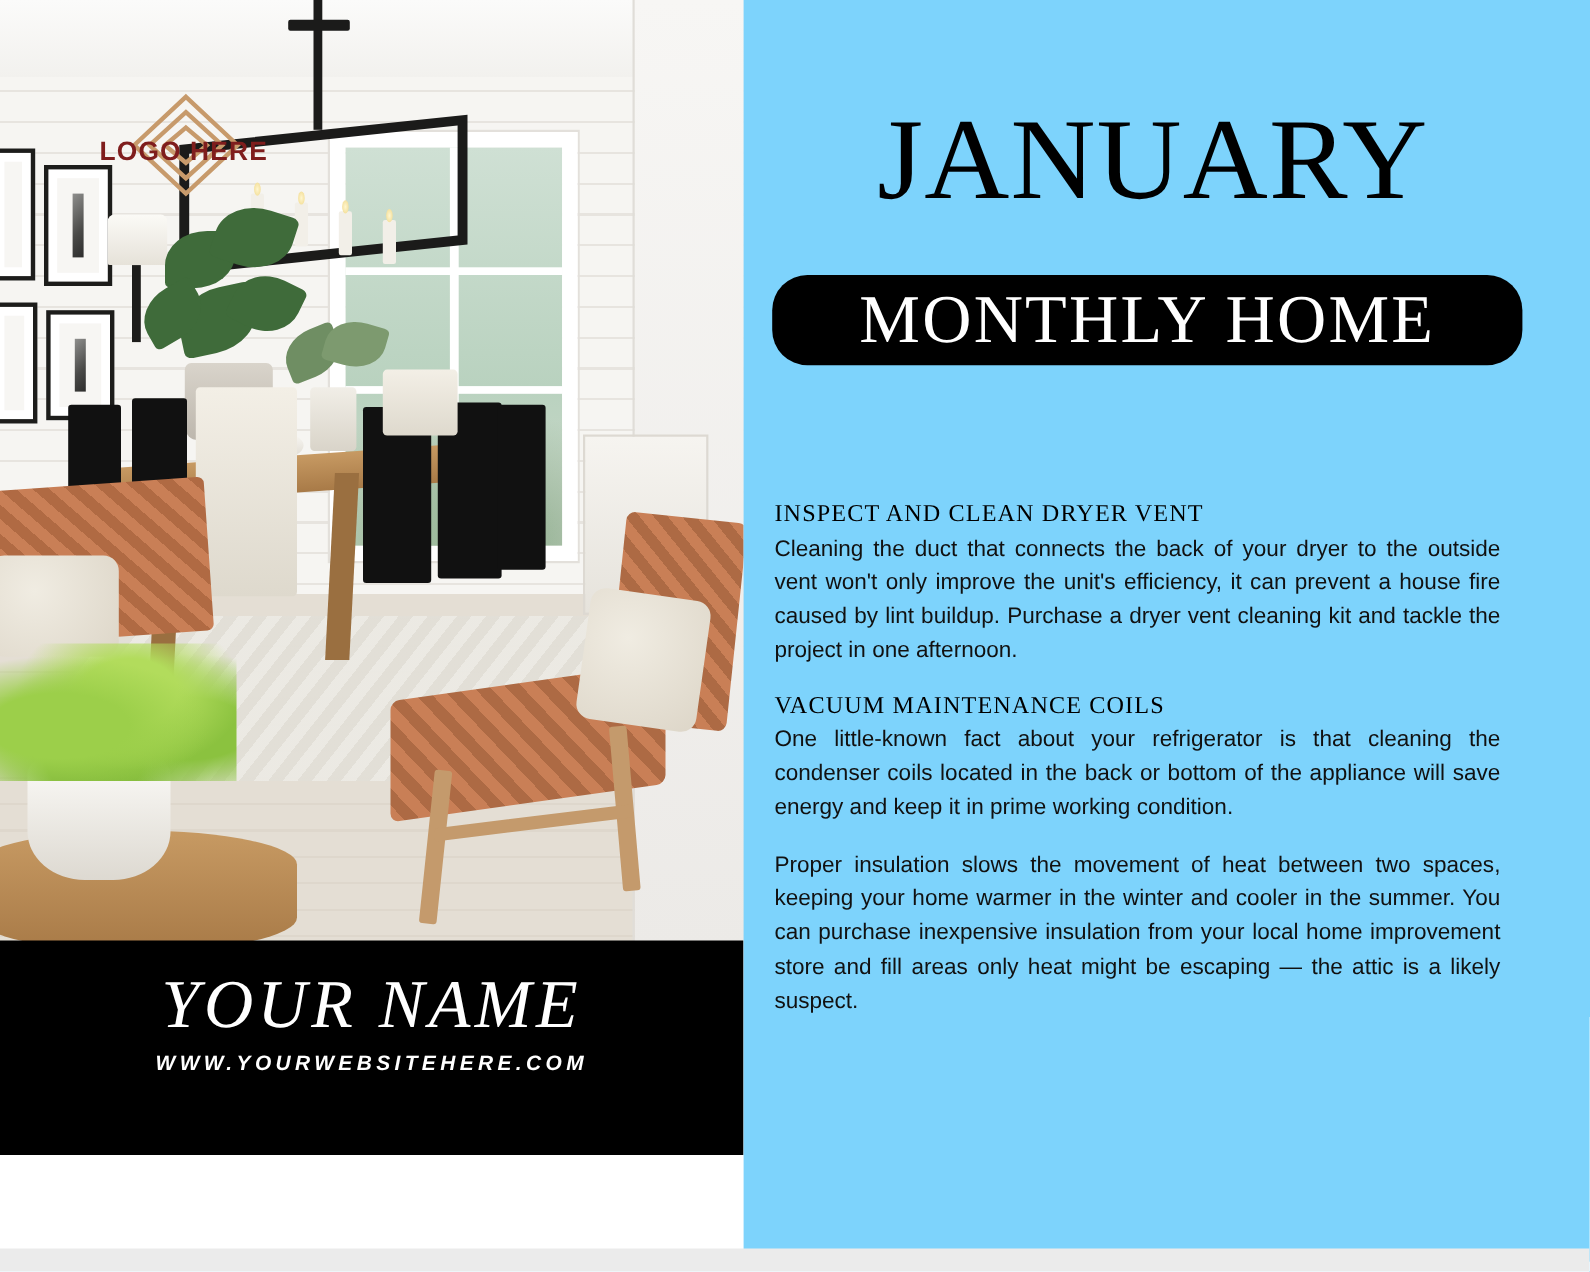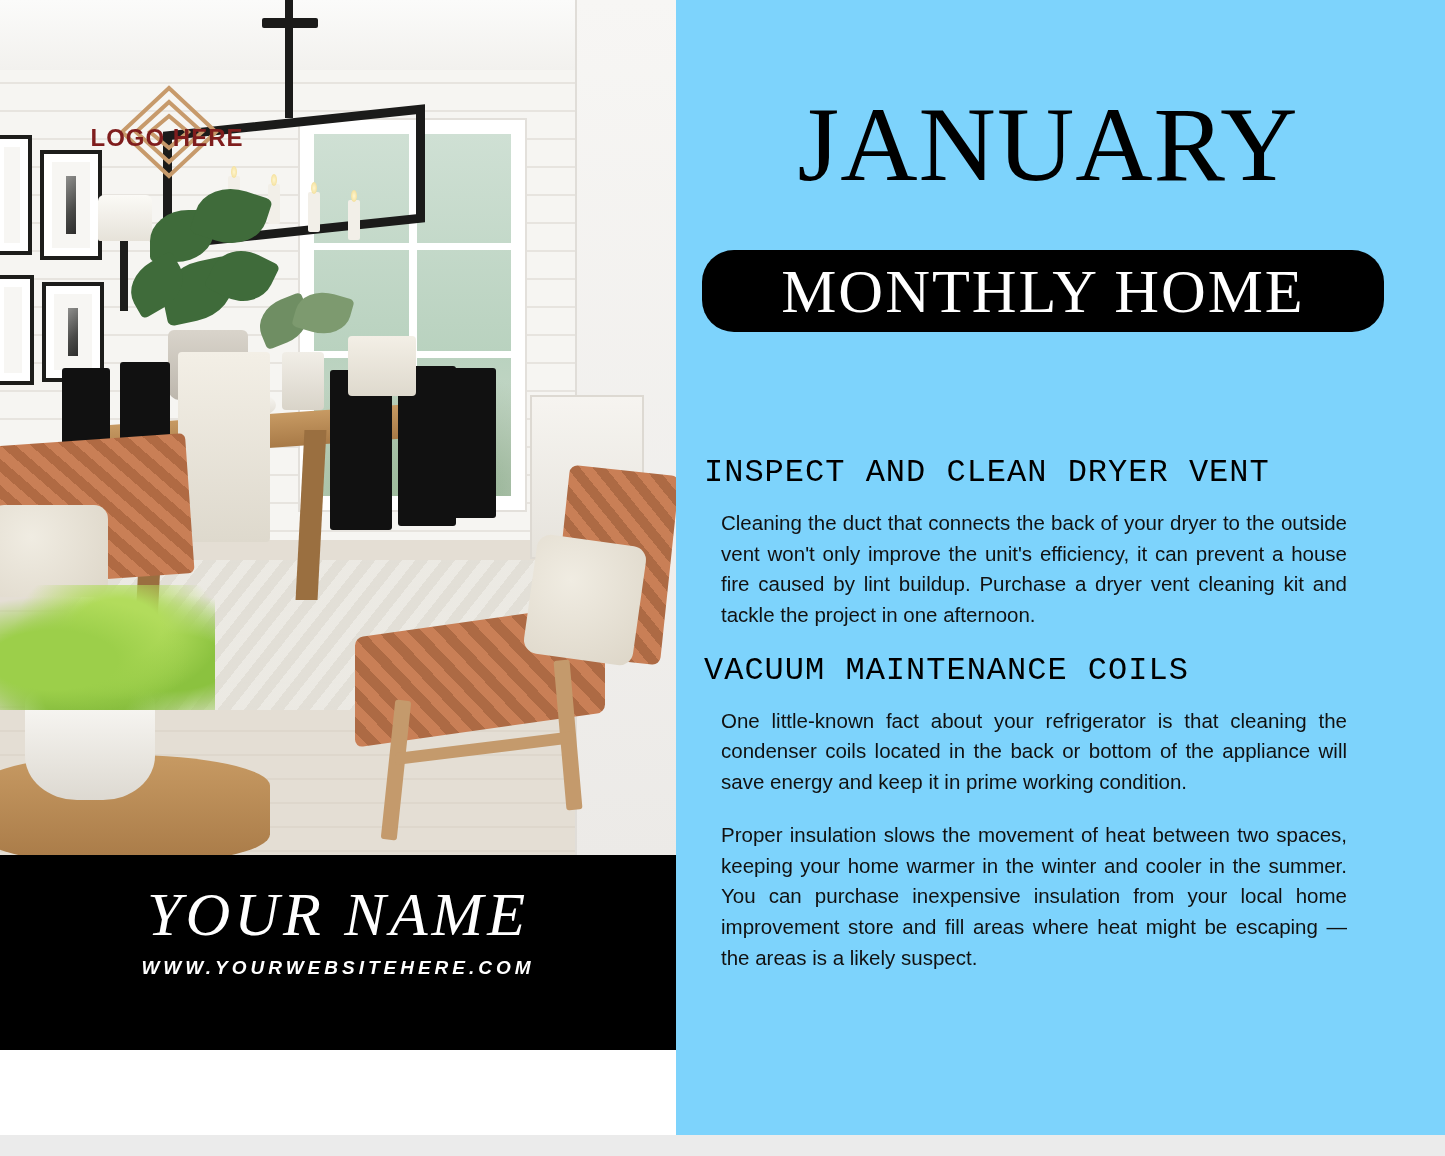--- a/index.html
+++ b/index.html
@@ -329,35 +329,35 @@
   }
 
   .sections {
     position: absolute;
     left: 28px;
     top: 455px;
     width: 660px;
   }
   .section { margin-bottom: 22px; }
   .section-heading {
-    font-family: Liberation Mono, monospace;
-    font-size: 32px;
+    font-family: Liberation Serif, serif;
+    font-size: 22px;
     line-height: 1.12;
     letter-spacing: 1px;
     color: #000000;
     margin: 0 0 4px 0;
     font-weight: 400;
   }
   .section-body {
     font-family: "Liberation Sans", sans-serif;
     font-size: 20.5px;
     line-height: 1.5;
     color: #111111;
     text-align: justify;
-    margin: 17px;
+    margin: 0;
   }
 
   
   .bottom-strip {
     position: absolute;
     left: 0;
     top: 1135px;
     width: 1445px;
     height: 21px;
     background: #ebebeb;
@@ -487,19 +487,19 @@
     <div class="sections">
       <div class="section">
         <h2 class="section-heading">INSPECT AND CLEAN DRYER VENT</h2>
         <p class="section-body">Cleaning the duct that connects the back of your dryer to the outside vent won't only improve the unit's efficiency, it can prevent a house fire caused by lint buildup. Purchase a dryer vent cleaning kit and tackle the project in one afternoon.</p>
       </div>
       <div class="section">
         <h2 class="section-heading">VACUUM MAINTENANCE COILS</h2>
         <p class="section-body">One little-known fact about your refrigerator is that cleaning the condenser coils located in the back or bottom of the appliance will save energy and keep it in prime working condition.</p>
       </div>
       <div class="section">
-        <p class="section-body">Proper insulation slows the movement of heat between two spaces, keeping your home warmer in the winter and cooler in the summer. You can purchase inexpensive insulation from your local home improvement store and fill areas where heat might be escaping — the areas is a likely suspect.</p>
+        <p class="section-body">Proper insulation slows the movement of heat between two spaces, keeping your home warmer in the winter and cooler in the summer. You can purchase inexpensive insulation from your local home improvement store and fill areas only heat might be escaping — the attic is a likely suspect.</p>
       </div>
     </div>
   </div>
 
   <div class="bottom-strip"></div>
 </div>
 
 </body></html>

